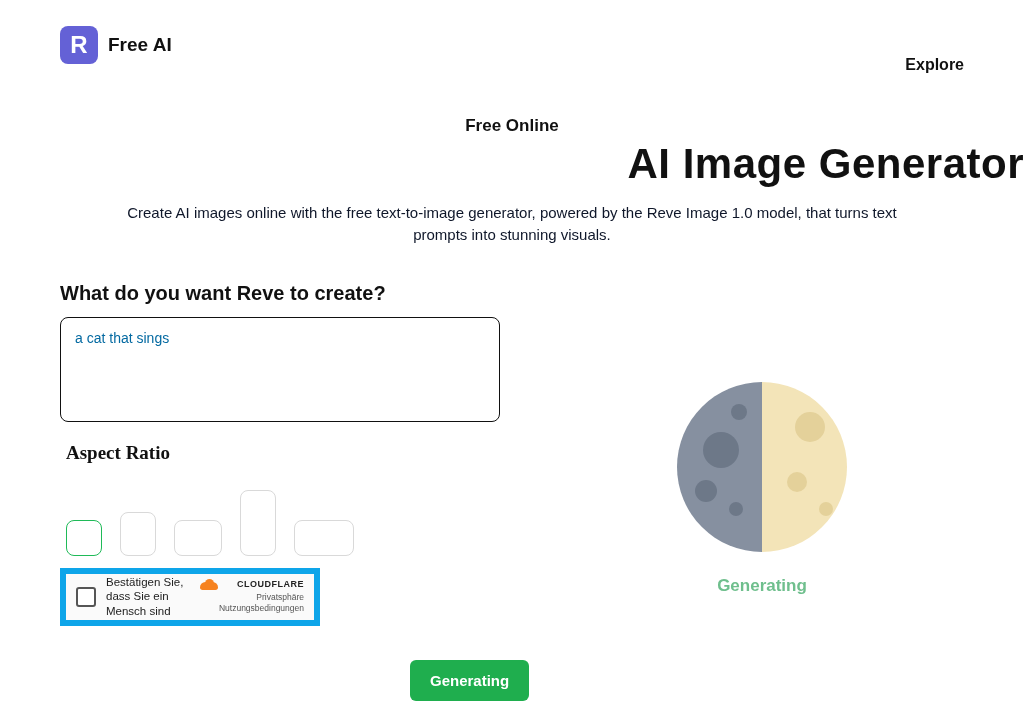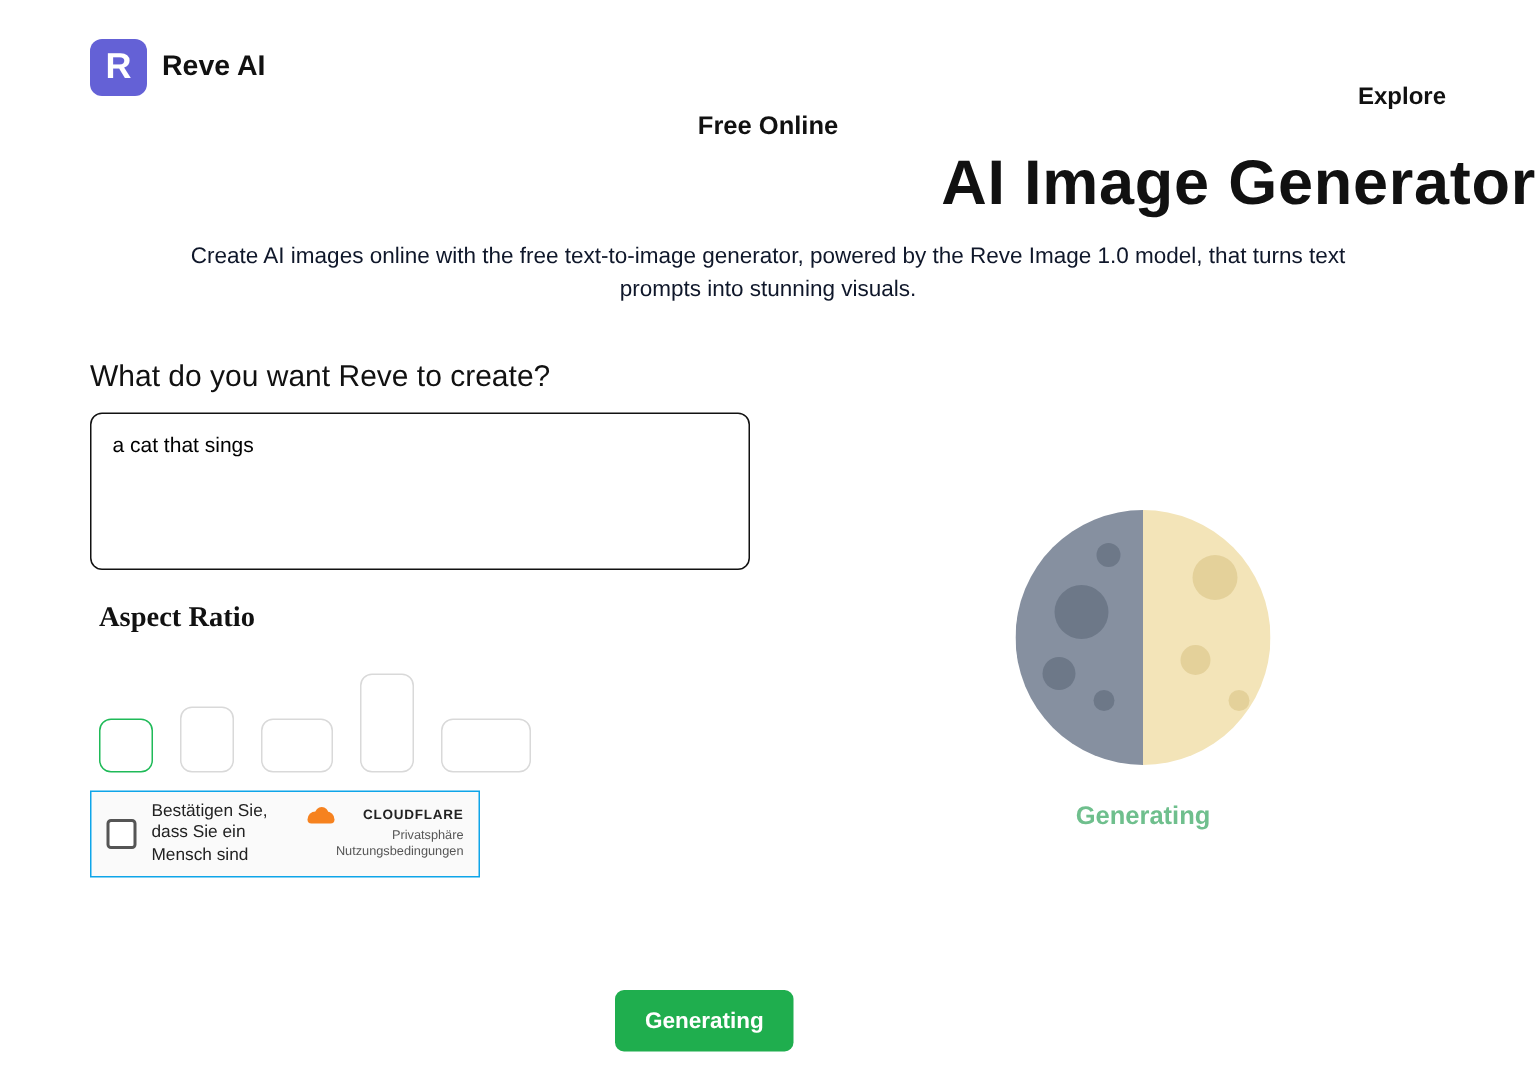--- a/index.html
+++ b/index.html
@@ -24,41 +24,41 @@
     background: #6461d6;
     border-radius: 8px;
     display: flex; align-items: center; justify-content: center;
     color: #fff;
     font-weight: 800;
     font-size: 24px;
     font-family: Arial, sans-serif;
   }
   .brand-name { font-size: 19px; font-weight: 700; }
   .explore { font-size: 16px; font-weight: 700; color: #111; cursor: pointer; margin-top: 40px; }
-  .hero { text-align: center; }
+  .hero { text-align: center; margin-top: 42px; }
   .eyebrow { font-size: 17px; font-weight: 800; }
   .title { font-size: 42px; font-weight: 800; margin-top: 4px; letter-spacing: 0.5px; text-align: right; }
   .subtitle {
     margin: 14px auto 0; max-width: 780px;
     font-size: 15px; color: #0f172a; line-height: 1.45;
   }
   .content {
     display: flex;
     padding: 36px 60px 0 60px;
     gap: 40px;
   }
   .left { flex: 0 0 460px; }
-  .prompt-label { font-size: 20px; font-weight: 400; margin-bottom: 12px; }
+  .prompt-label { font-size: 20px; font-weight: 700; margin-bottom: 12px; }
   .prompt-box {
     width: 440px; height: 105px;
     border: 1.5px solid #111;
     border-radius: 8px;
     padding: 12px 14px;
     font-size: 14px;
-    color: #000000;
+    color: #0369a1;
     resize: none;
     font-family: inherit;
     outline: none;
   }
   .aspect-label { font-size: 19px; font-weight: 800; margin-top: 16px; margin-left: 6px; font-family: Liberation Serif, serif; }
   .aspect-row {
     display: flex; align-items: flex-end; gap: 18px;
     margin-top: 26px; margin-left: 6px;
   }
   .aspect-opt {
@@ -70,21 +70,21 @@
   .aspect-opt.selected { border-color: #1fba58; }
   .ar-1 { width: 36px; height: 36px; }
   .ar-2 { width: 36px; height: 44px; }
   .ar-3 { width: 48px; height: 36px; }
   .ar-4 { width: 36px; height: 66px; }
   .ar-5 { width: 60px; height: 36px; }
   .captcha-label { font-size: 13.5px; color: #222; margin-top: 42px; }
   .captcha {
     margin-top: 12px;
     width: 260px; height: 58px;
-    border: 1px solid #0ea5e9;
+    border: 6px solid #0ea5e9;
     background: #fafafa;
     display: flex; align-items: center;
     padding: 0 10px;
     gap: 10px;
     position: relative;
   }
   .captcha-check {
     width: 20px; height: 20px;
     border: 2px solid #555;
     border-radius: 3px;
@@ -156,21 +156,21 @@
     color: #6fbf8d;
     font-size: 17px; font-weight: 700;
   }
 </style>
 </head>
 <body>
 
 <div class="header">
   <div class="brand">
     <div class="logo">R</div>
-    <div class="brand-name">Reve AI</div>
+    <div class="brand-name">Free AI</div>
   </div>
   <div class="explore">Explore</div>
 </div>
 
 <div class="hero">
   <div class="eyebrow">Free Online</div>
   <div class="title">AI Image Generator</div>
   <div class="subtitle">Create AI images online with the free text-to-image generator, powered by the Reve Image 1.0 model, that turns text prompts into stunning visuals.</div>
 </div>
 

